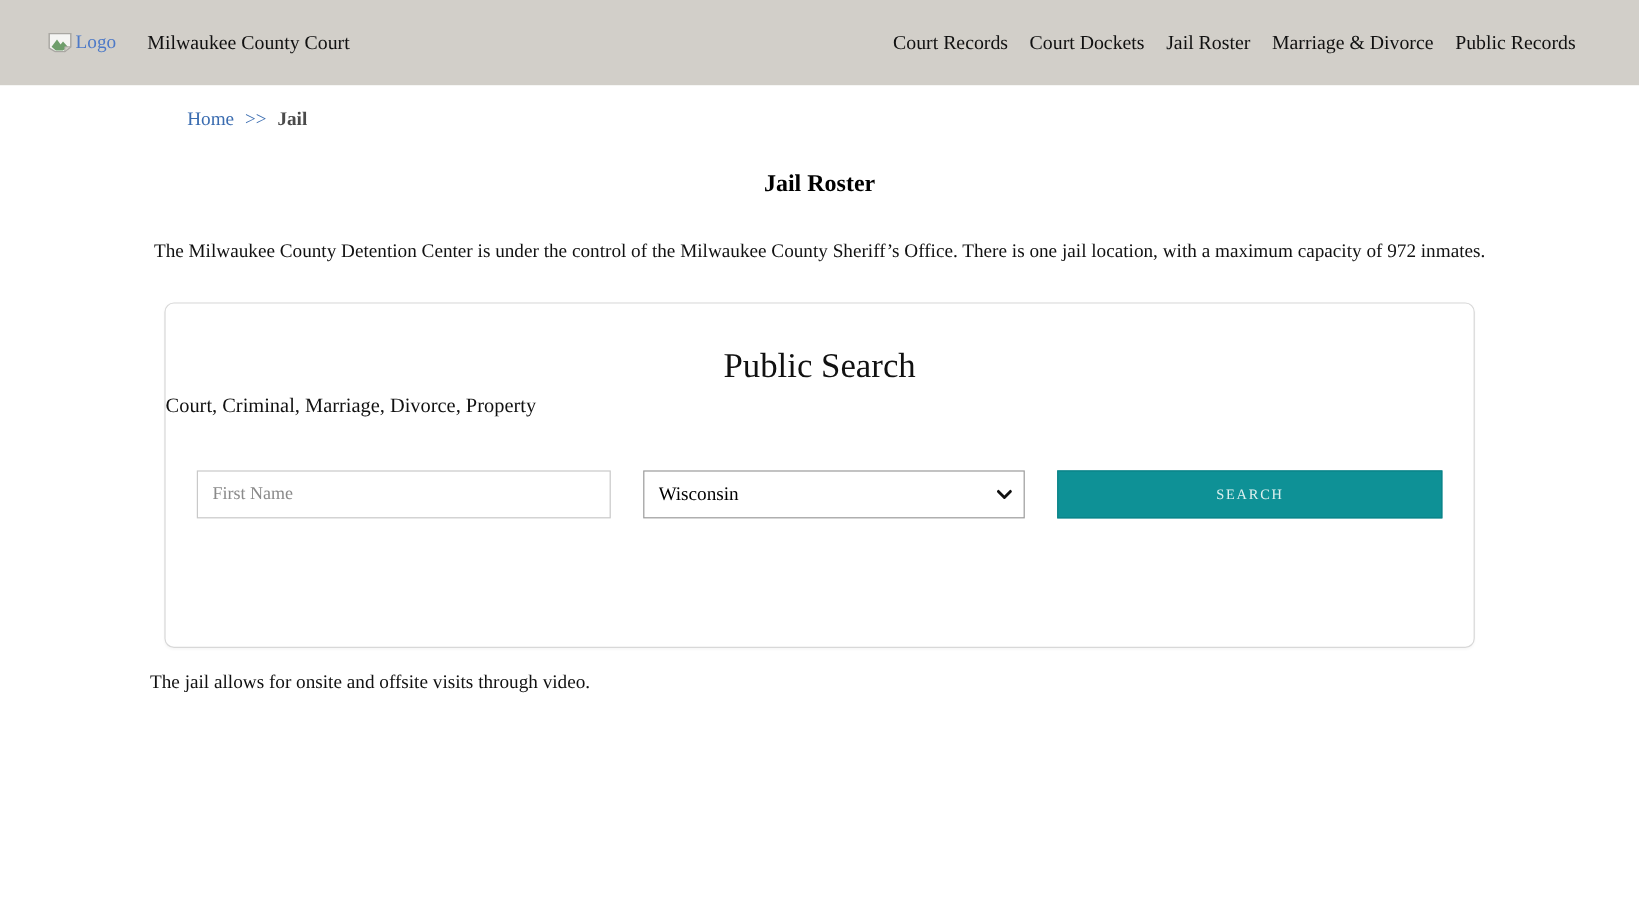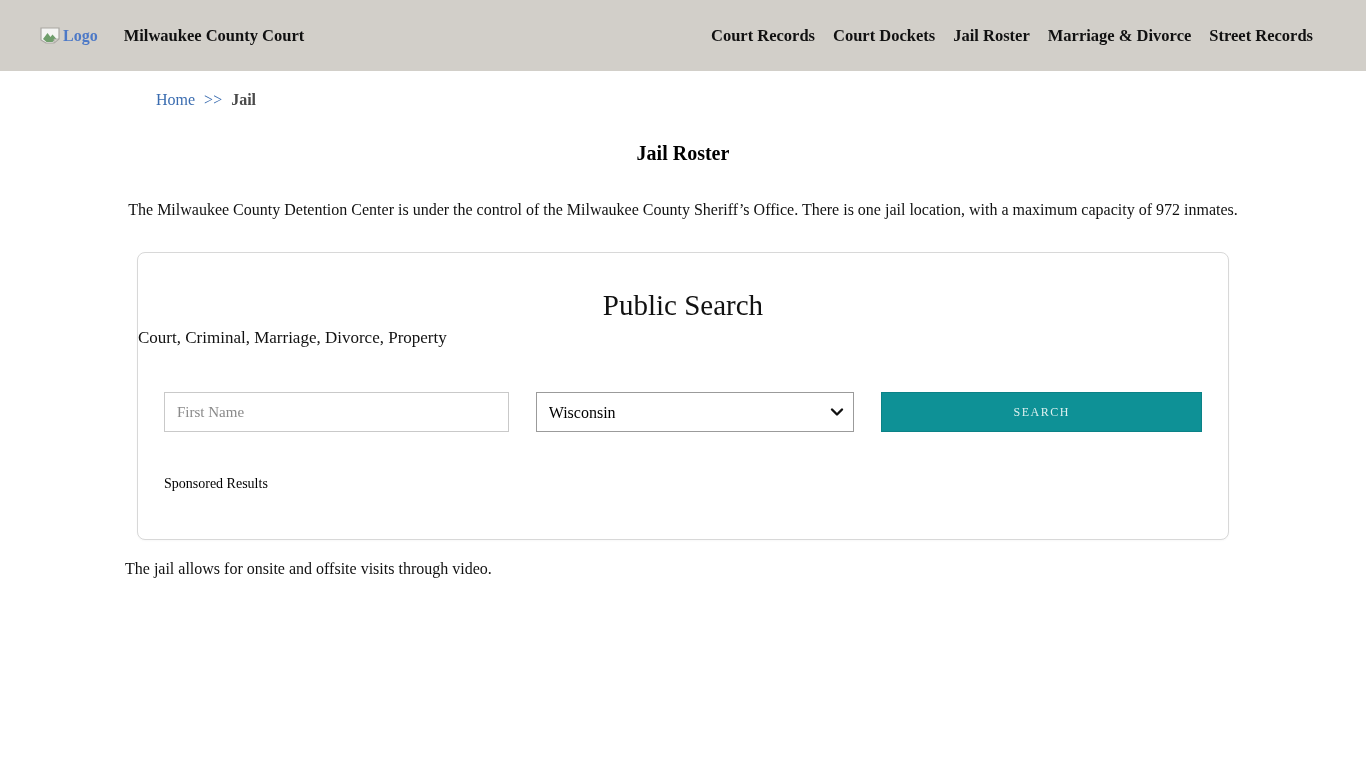--- a/index.html
+++ b/index.html
@@ -11,21 +11,20 @@
     overflow: hidden;
   }
   
   .header {
     height: 71px;
     background: #d2cfc9;
     display: flex;
     align-items: center;
     justify-content: space-between;
     padding: 0 53px 0 40px;
-    font-weight: bold;
   }
   .brand { display: flex; align-items: center; gap: 26px; }
   .logo-link { display: flex; align-items: center; gap: 3px; text-decoration: none; cursor: pointer; }
   .broken-img { width: 20px; height: 17px; display: inline-block; }
   .logo-alt { color: #4d79c7; font-size: 16px; }
   .site-title { font-size: 16.5px; color: #111; }
   .nav { display: flex; gap: 18px; }
   .nav a {
     font-size: 16.5px;
     color: #111;
@@ -155,21 +154,21 @@
       </svg>
       <span class="logo-alt">Logo</span>
     </a>
     <span class="site-title">Milwaukee County Court</span>
   </div>
   <div class="nav">
     <a>Court Records</a>
     <a>Court Dockets</a>
     <a>Jail Roster</a>
     <a>Marriage &amp; Divorce</a>
-    <a>Street Records</a>
+    <a>Public Records</a>
   </div>
 </div>
 
 <div class="container">
 
   <div class="breadcrumb">
     <a>Home</a>
     <span class="sep">&gt;&gt;</span>
     <span class="current">Jail</span>
   </div>
@@ -188,19 +187,18 @@
         <select class="state-select">
           <option>Wisconsin</option>
         </select>
         <svg class="chevron" viewBox="0 0 14 14">
           <path d="M2 4.5 L7 9.5 L12 4.5" fill="none" stroke="#111" stroke-width="2.4" stroke-linecap="round" stroke-linejoin="round"></path>
         </svg>
       </div>
       <button class="search-btn">SEARCH</button>
     </div>
 
-    <div class="sponsored">Sponsored Results</div>
   </div>
 
 
   <p class="jail-note">The jail allows for onsite and offsite visits through video.</p>
 
 </div>
 
 </body></html>

